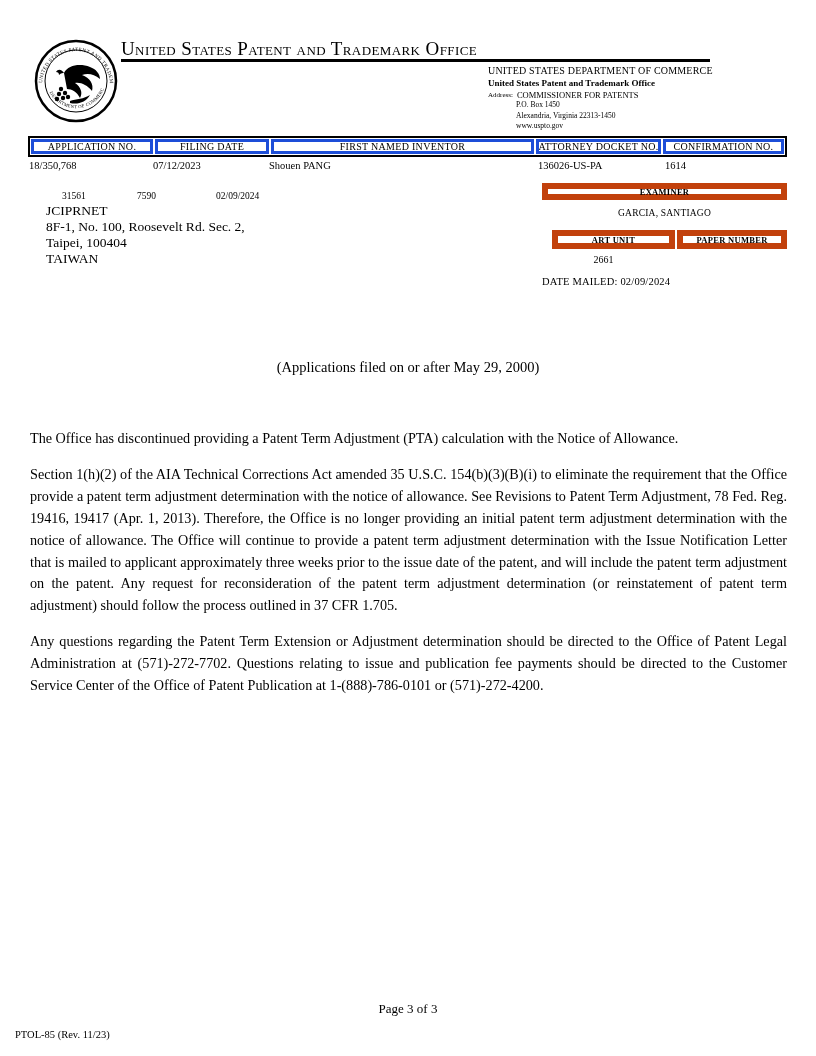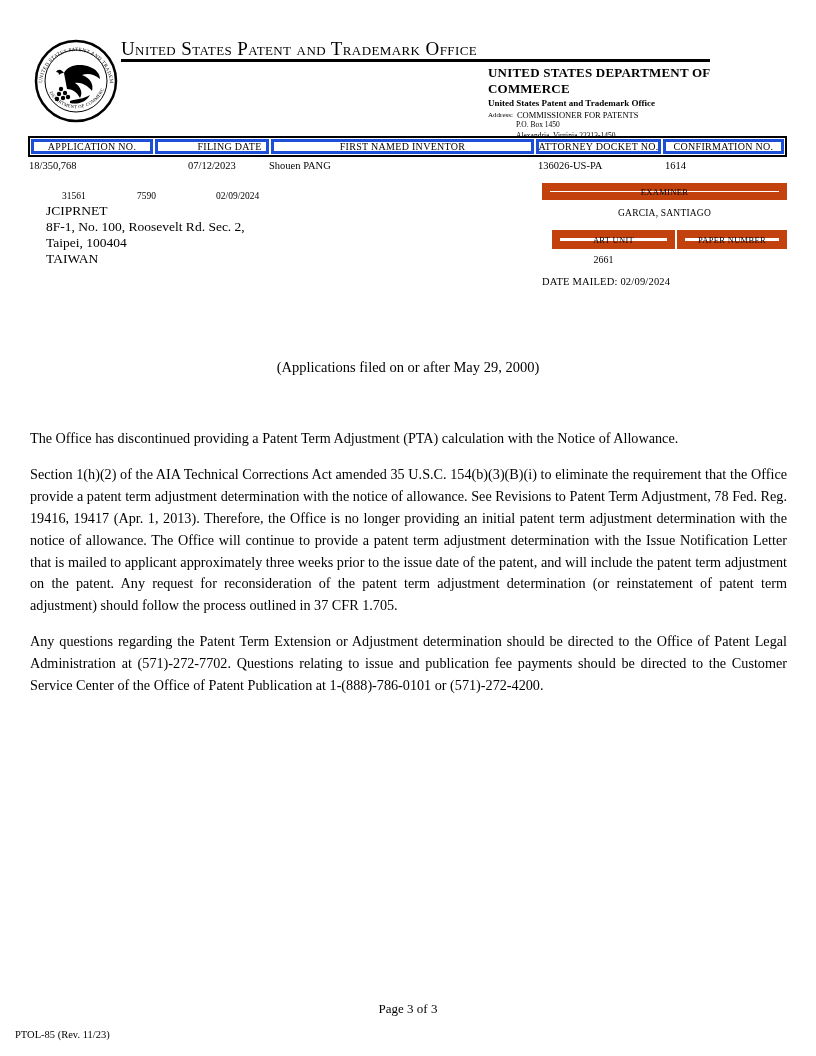--- a/index.html
+++ b/index.html
@@ -34,21 +34,21 @@
     left: 121px; top: 59px;
     width: 589px; height: 3px;
     background: #000;
   }
   .dept-address {
     position: absolute;
     left: 488px; top: 65px;
     width: 225px;
     line-height: 1.25;
   }
-  .dept-address .l1 { font-size: 13px;   font-weight: bold; letter-spacing: 0.2px; }
+  .dept-address .l1 { font-size: 10px;   font-weight: normal; letter-spacing: 0.2px; }
   .dept-address .l2 { font-size: 9px;   font-weight: bold; }
   .addr-row { display: flex; font-size: 8.5px; margin-top: 1px; }
   .addr-label { font-size: 7px; margin-right: 4px; padding-top: 1px; }
   .addr-sub { margin-left: 28px; font-size: 7.5px; line-height: 1.35; }
 
   
   .info-table {
     position: absolute;
     left: 28px; top: 136px;
     width: 759px;
@@ -76,21 +76,21 @@
     display: flex;
     gap: 2px;
     padding: 0 1px;
   }
   .vr-cell {
     text-align: left;
     font-size: 10.5px;
     white-space: nowrap;
   }
   .c1 { flex: 0 0 122px; }
-  .c2 { flex: 0 0 114px; padding-left: 35px; }
+  .c2 { flex: 0 0 114px; }
   .c3 { flex: 1 1 auto; }
   .c4 { flex: 0 0 125px; }
   .c5 { flex: 0 0 121px; }
 
   
   .mail-numbers { position: absolute; top: 191px; left: 0; width: 400px; font-size: 9.5px; }
   .mail-numbers span { position: absolute; white-space: nowrap; }
   .customer-number { left: 62px; }
   .mail-code { left: 137px; }
   .mail-date { left: 216px; }
@@ -99,28 +99,29 @@
     left: 46px; top: 203px;
     font-size: 13.5px;
     line-height: 16.1px;
     white-space: nowrap;
     font-family: Liberation Serif, serif;
   }
 
   
   .examiner-area { position: absolute; left: 542px; top: 183px; width: 245px; }
   .boxed {
-    border: 8px solid #c2410c;
+    border: 6px solid #c2410c;
     display: flex;
     align-items: center;
     justify-content: center;
     font-size: 8.5px;
     letter-spacing: 0.3px;
     height: 17px;
     background: #fff;
+    font-weight: bold;
   }
   .examiner-name {
     text-align: center;
     font-size: 9.5px;
     margin-top: 8px;
     letter-spacing: 0.2px;
   }
   .unit-row { display: flex; margin-top: 12px; padding-left: 10px; }
   .unit-row .boxed { height: 19px; }
   .au { flex: 0 0 123px; }

